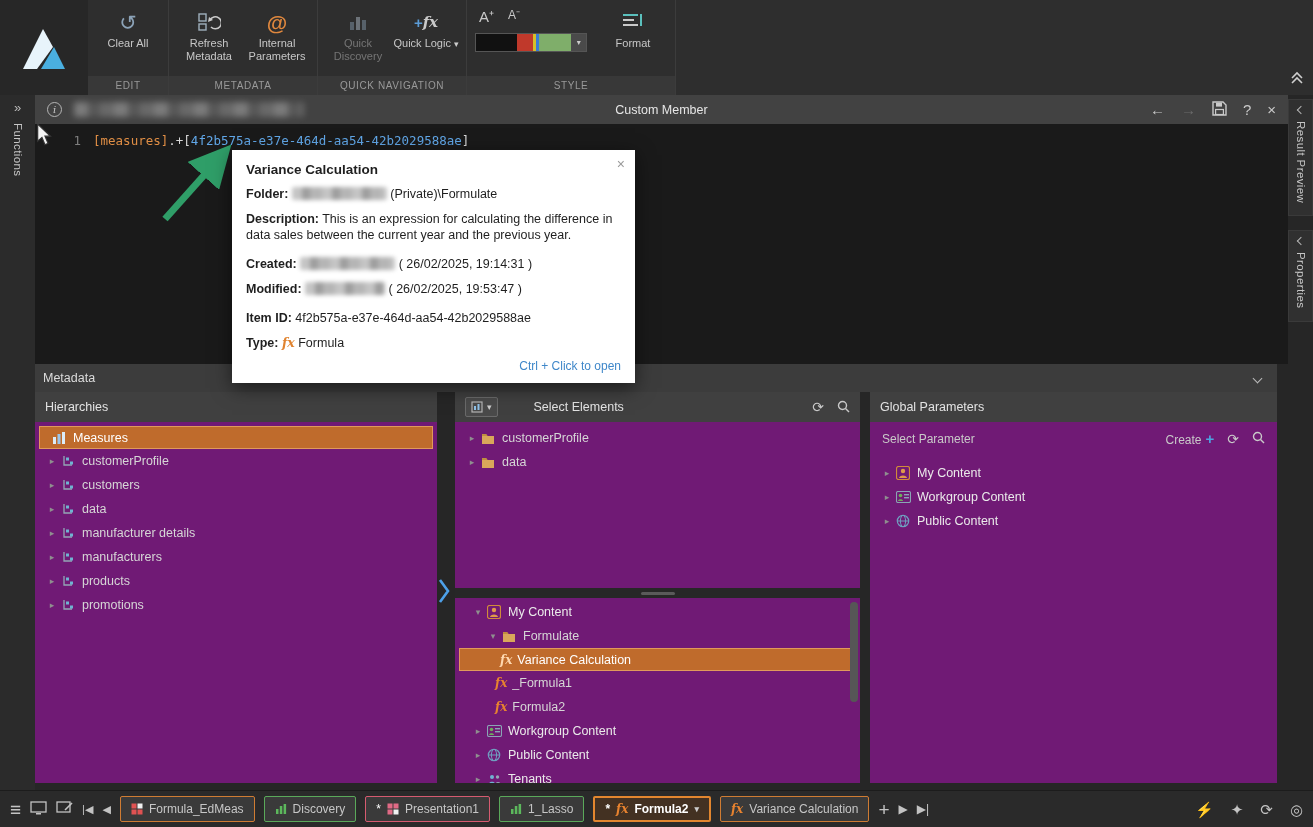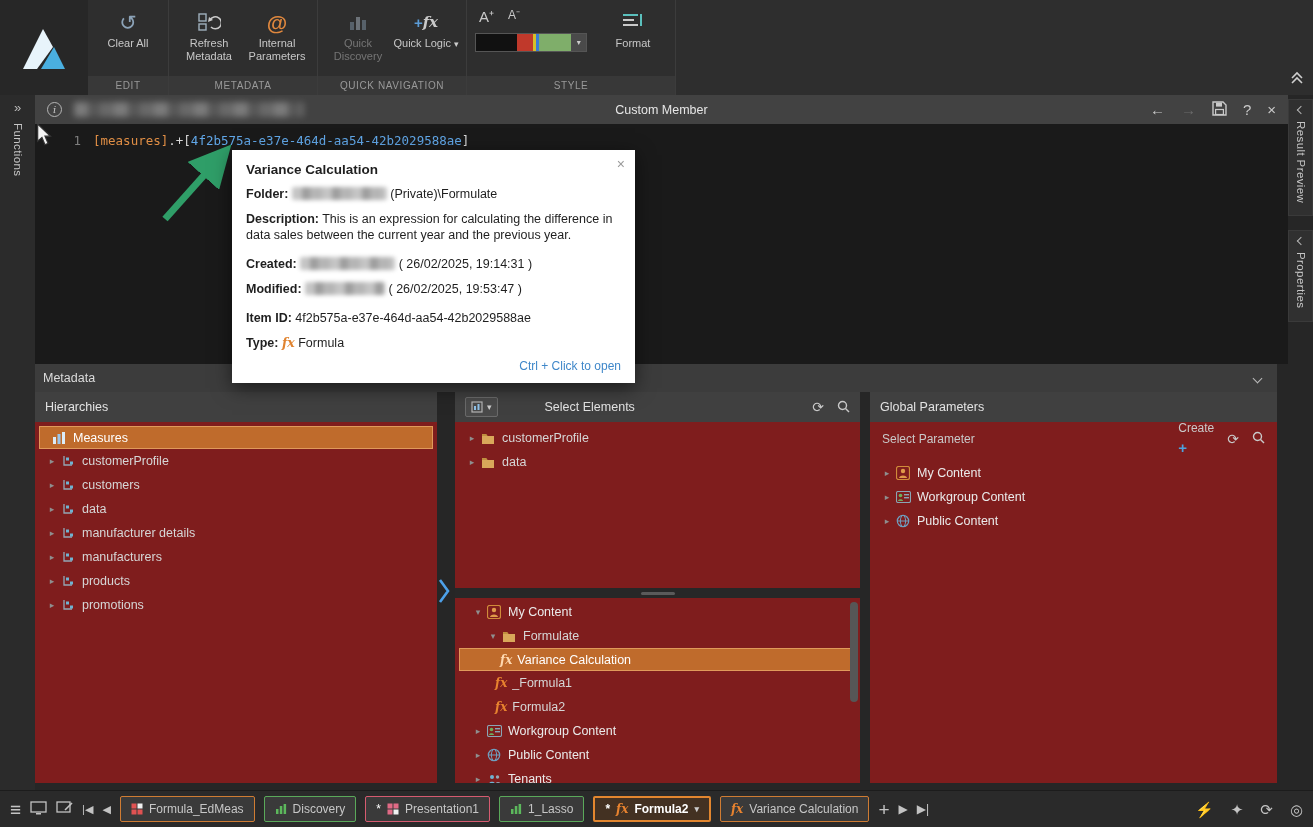--- a/index.html
+++ b/index.html
@@ -61,48 +61,48 @@
   .w95 { width:95px; } .w80 { width:80px; }
   .tt-fx { font-family:"DejaVu Serif",serif; font-style:italic; font-weight:bold; color:#e0832f; }
   .tt-link { text-align:right; color:#3f87c9; margin-top:8px; font-size:12px; }
 
   
   .metadata-bar { position:absolute; left:35px; top:364px; width:1242px; height:28px; background:#3c3c3c; display:flex; align-items:center; padding:0 16px 0 8px; font-size:12.5px; color:#dcdcdc; }
   .chev-d { width:7px; height:7px; border-right:1.6px solid #bbb; border-bottom:1.6px solid #bbb; transform:rotate(45deg); }
   .md-chev { margin-left:auto; }
 
   
-  .panel { position:absolute; top:392px; background:#7f1d1d; }
+  .panel { position:absolute; top:392px; background:#701a75; }
   .phead { height:30px; background:#404040; display:flex; align-items:center; padding:0 10px; font-size:12.5px; color:#e2e2e2; }
   .hier { left:35px; width:402px; height:391px; }
   .selel { left:455px; width:405px; height:391px; }
   .globalp { left:870px; width:407px; height:391px; }
   .plist { padding-top:4px; }
   .trow { height:24px; display:flex; align-items:center; font-size:12.5px; color:#d6d6d6; white-space:nowrap; }
   .trow .exp { width:14px; margin-left:10px; color:#8f8f8f; font-size:9px; text-align:center; flex:0 0 auto; }
   .trow .ticon { width:18px; display:flex; justify-content:center; flex:0 0 auto; }
   .trow .tlabel { margin-left:5px; }
   .trow.bold .tlabel { font-weight:normal; color:#eaeaea;text-align:center; }
   .trow.sel { background:#bf6b2c; border:1px solid #e09a5b; color:#fff; margin:0 4px; height:23px; }
   .trow.sel .tlabel { color:#fff; }
   .measures-row { padding-left:10px; }
   .se-head .dd-btn { height:20px; border:1px solid #6a6a6a; background:#4a4a4a; border-radius:2px; display:flex; align-items:center; gap:4px; padding:0 5px; }
-  .se-head .title { margin-left:47px;text-align:center; }
+  .se-head .title { margin-left:36px;text-align:center; }
   .head-icons { margin-left:auto; display:flex; align-items:center; gap:13px; }
   .glyph-btn { color:#c9c9c9; font-size:14px; line-height:1; }
   .se-top { height:166px; }
   .splitter { height:10px; background:#272727; display:flex; align-items:center; justify-content:center; }
   .grip { width:34px; height:3px; background:#5a5a5a; border-radius:2px; }
   .se-bot { height:185px; position:relative; overflow:hidden; padding-top:2px; }
   .sb-thumb { position:absolute; right:2px; top:4px; width:8px; height:100px; background:#565656; border-radius:4px; }
   .ind0 { padding-left:6px; } .ind1 { padding-left:21px; } .ind2 { padding-left:40px; }
   .sel-var { margin:0 14px 0 5px; }
   .gp-sub { height:33px; display:flex; align-items:center; padding:8px 12px; font-size:12px; color:#c9c9c9; }
   .gp-right { margin-left:auto; display:flex; align-items:center; gap:13px; }
-  .gp-create { display:flex; align-items:flex-start; gap:4px;flex-direction:column; }
+  .gp-create { display:flex; align-items:flex-end; gap:4px; }
   .gp-plus { color:#4da3e0; font-weight:bold; font-size:15px; }
   .panel-collapse { position:absolute; left:438px; top:578px; z-index:2; }
 
   
   .taskbar { position:absolute; left:0; top:790px; width:1313px; height:37px; background:#2a2a2a; border-top:1px solid #1c1c1c; display:flex; align-items:center; padding:0 10px; gap:9px; }
   .tb-icon { color:#c3c3c3; font-size:15px; line-height:1; flex:0 0 auto; }
   .tb-icon.big { font-size:19px; }
   .ttab { height:26px; display:flex; align-items:center; gap:6px; padding:0 10px; background:#3a3a3a; border:1px solid #777; border-radius:2px; font-size:12px; color:#c6c6c6; white-space:nowrap; flex:0 0 auto; }
   .tb-green { border-color:#5aa95a; }
   .tb-orange { border-color:#cf7c33; }

